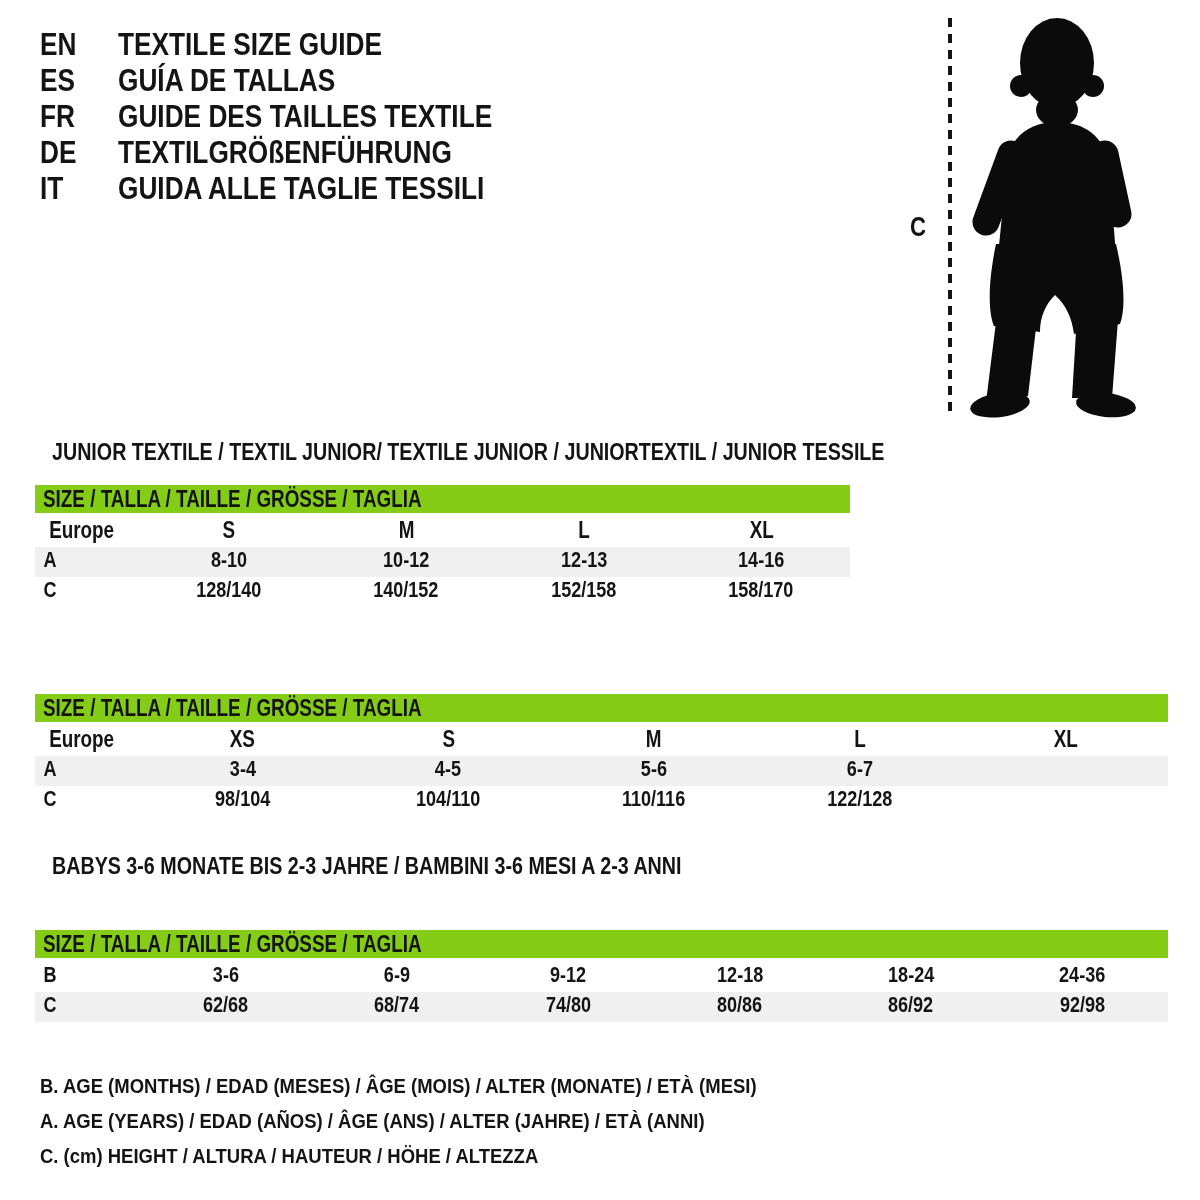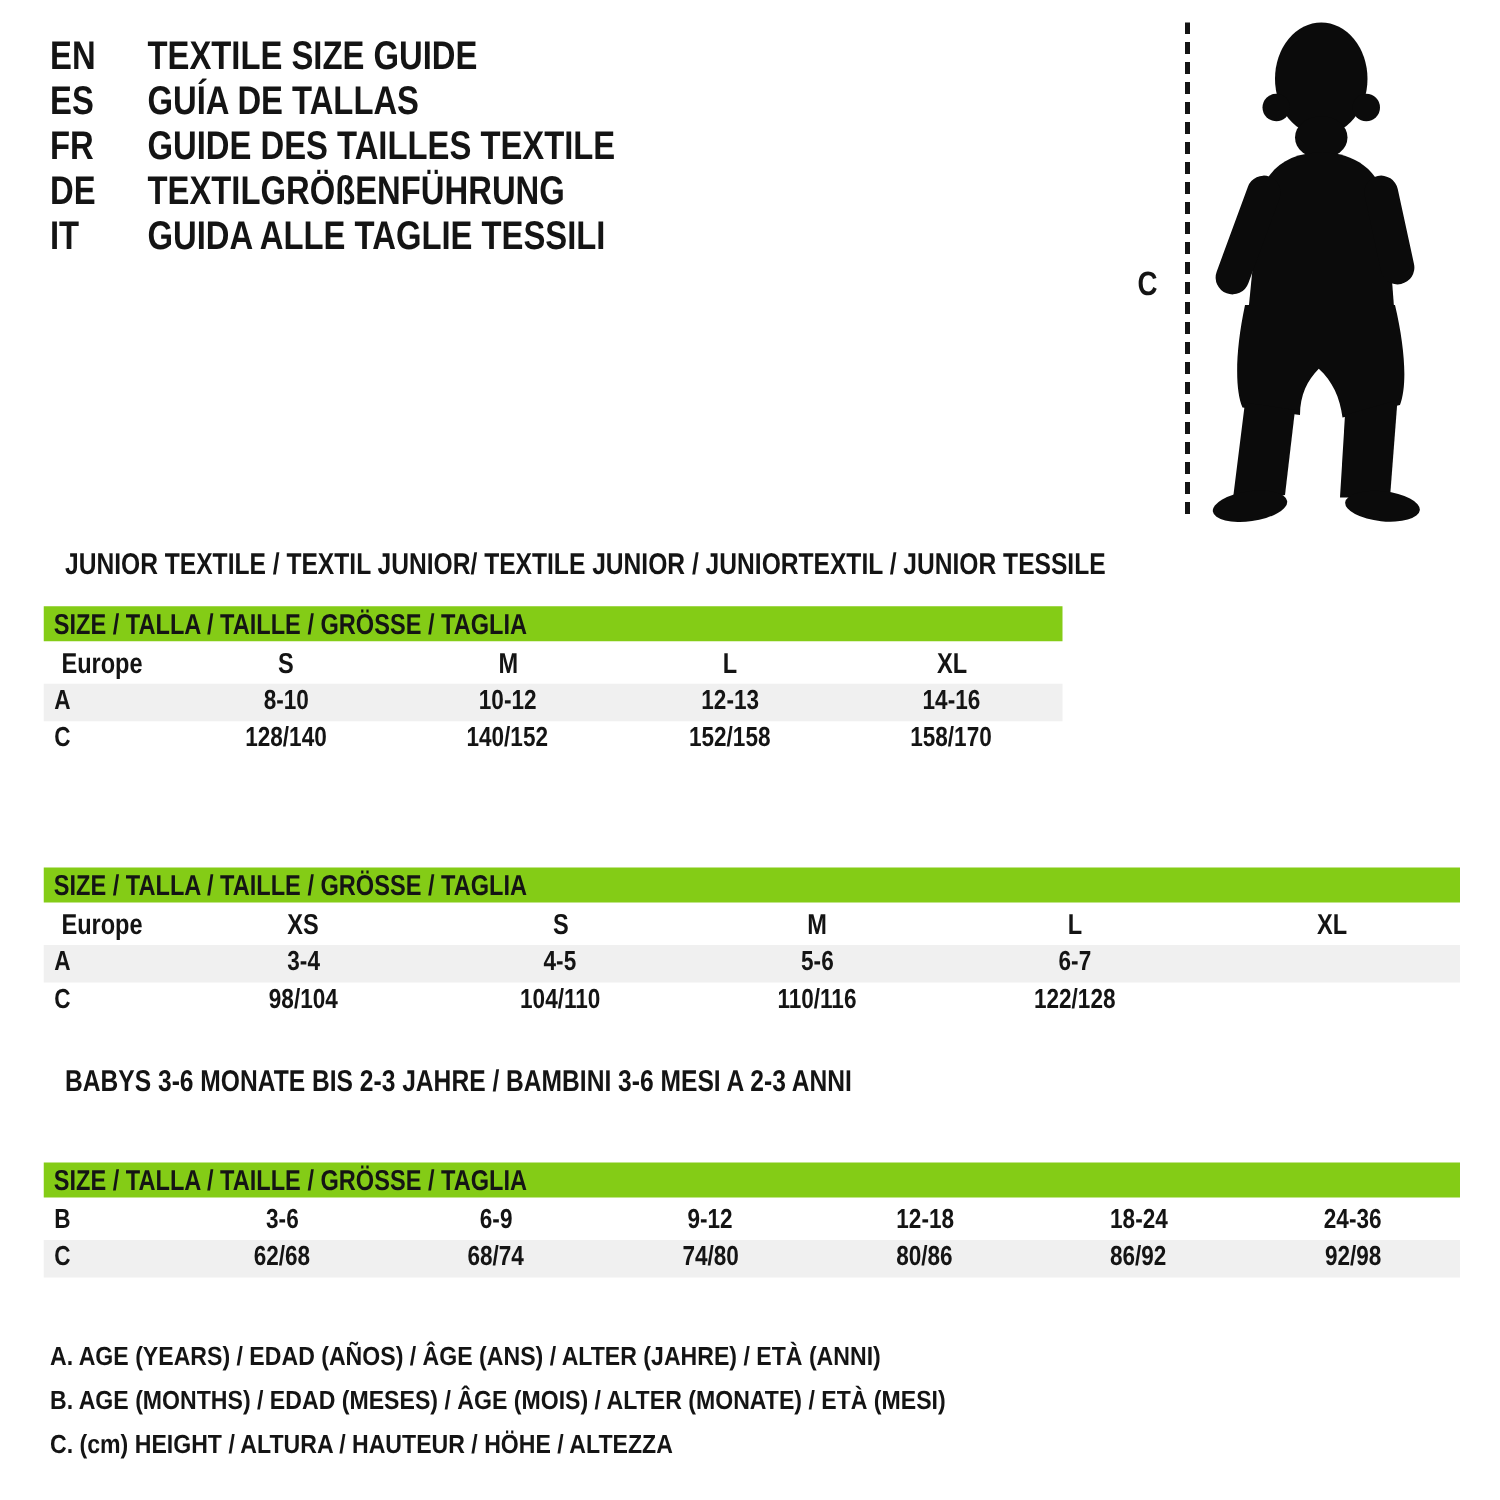--- a/index.html
+++ b/index.html
@@ -260,18 +260,18 @@
       <div class="cell">
           <span class="cond">86/92</span>
         </div>
       <div class="cell">
           <span class="cond">92/98</span>
         </div>
     </div>
   </div>
 
   <div class="notes">
+    <div><span class="cond">B. AGE (MONTHS) / EDAD (MESES) / ÂGE (MOIS) / ALTER (MONATE) / ETÀ (MESI)</span></div>
     <div><span class="cond">A. AGE (YEARS) / EDAD (AÑOS) / ÂGE (ANS) / ALTER (JAHRE) / ETÀ (ANNI)</span></div>
-    <div><span class="cond">B. AGE (MONTHS) / EDAD (MESES) / ÂGE (MOIS) / ALTER (MONATE) / ETÀ (MESI)</span></div>
     <div><span class="cond">C. (cm) HEIGHT / ALTURA / HAUTEUR / HÖHE / ALTEZZA</span></div>
   </div>
 
 </div>
 
 </body></html>

